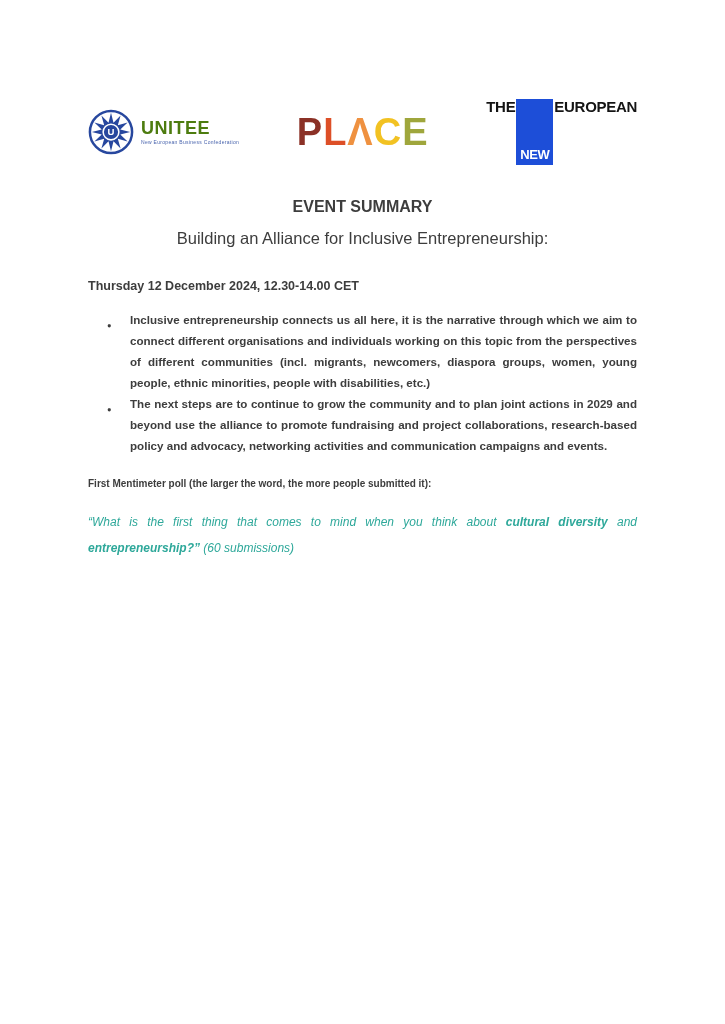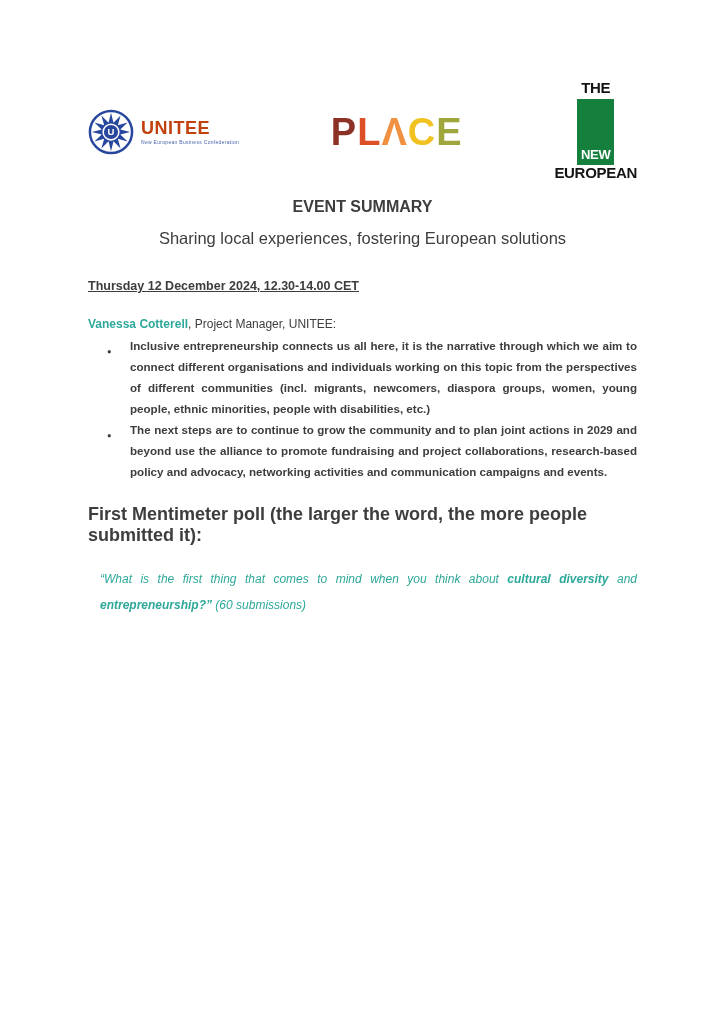--- a/index.html
+++ b/index.html
@@ -23,55 +23,55 @@
   }
   .unitee { display: flex; align-items: center; gap: 7px; }
   .unitee-emblem { width: 46px; height: 46px; flex: 0 0 auto; }
   .unitee-text { display: flex; flex-direction: column; }
   .unitee-name { font-size: 18px; font-weight: 700; letter-spacing: 0.5px; line-height: 1; }
   .unitee-tagline { font-size: 5px; letter-spacing: 0.3px; margin-top: 2px; opacity: 0.85; }
 
   .place { display: flex; line-height: 1; }
   .place span { font-size: 38px; font-weight: 800; letter-spacing: 1px; }
 
-  .tne { display: flex; align-items: center; flex-direction: column; }
+  .tne { display: flex; align-items: flex-start; }
   .tne-the, .tne-european {
     font-size: 15px; font-weight: 700; color: #141414;
     letter-spacing: -0.3px; padding-bottom: 4px; line-height: 1;
   }
   .tne-block {
     width: 37px; height: 66px; margin: 0 1px;
     display: flex; align-items: flex-end; justify-content: center;
   }
   .tne-new {
     font-size: 13px; font-weight: 700; color: #ffffff;
     letter-spacing: -0.3px; padding-bottom: 4px; line-height: 1;
   }
 
   
   .kicker { margin-top: 28px; text-align: center; font-weight: 700; font-size: 16px; }
   .title { margin: 7px 0 0; text-align: center; font-weight: 400; font-size: 16.5px; line-height: 30px; }
   .title span { display: block; }
-  .datetime { margin: 26px 0 16px; font-weight: 700; font-size: 12.5px; text-decoration: underline; }
+  .datetime { margin: 26px 0 16px; font-weight: 700; font-size: 12.5px; }
 
   
   .speaker { margin: 24px 0 0; font-size: 12px; }
   .speaker-name { font-weight: 700; }
   .bullets { margin: 4px 0 0; padding: 0 0 0 42px; list-style: none; font-weight: bold; }
   .bullets li {
     font-size: 11.6px; line-height: 21px;
     text-align: justify; position: relative;
   }
   .bullets li::before {
     content: "●"; position: absolute; left: -23px; top: 6px;
     font-size: 7.5px; color: #3d3d3d;
   }
 
   
-  .poll-heading { margin: 22px 0 0; font-weight: 700; font-size: 18px; }
+  .poll-heading { margin: 22px 0 0; font-weight: 700; font-size: 10px; }
   .poll-question {
     margin: 20px 0 0; font-size: 12px; font-style: italic;
     line-height: 26px; text-align: justify;
   }
   .poll-question b { font-weight: 700; }
 </style>
 </head>
 <body>
 
 <div class="page">
@@ -81,59 +81,58 @@
     <div class="unitee">
       <span class="unitee-emblem" style="color: rgb(39, 71, 158);">
         <svg viewBox="0 0 48 48" width="46" height="46">
           <circle cx="24" cy="24" r="22" fill="none" stroke="currentColor" stroke-width="2.6"></circle>
           <polygon fill="currentColor" points="44,24 33.7,26.6 41.3,34 31.1,31.1 34,41.3 26.6,33.7 24,44 21.4,33.7 14,41.3 16.9,31.1 6.7,34 14.3,26.6 4,24 14.3,21.4 6.7,14 16.9,16.9 14,6.7 21.4,14.3 24,4 26.6,14.3 34,6.7 31.1,16.9 41.3,14 33.7,21.4"></polygon>
           <circle cx="24" cy="24" r="8.2" fill="currentColor" stroke="#ffffff" stroke-width="1.6"></circle>
           <text x="24" y="27.6" text-anchor="middle" font-family="Liberation Sans, sans-serif" font-size="10" font-weight="bold" fill="#ffffff">U</text>
         </svg>
       </span>
       <span class="unitee-text">
-        <span class="unitee-name" style="color: #c2410c;">UNITEE</span>
+        <span class="unitee-name" style="color: #4d7c0f;">UNITEE</span>
         <span class="unitee-tagline" style="color: rgb(39, 71, 158);">New European Business Confederation</span>
       </span>
     </div>
 
     <div class="place">
       <span style="color: rgb(139, 49, 38);">P</span>
       <span style="color: rgb(221, 79, 39);">L</span>
       <span style="color: rgb(239, 145, 64);">Λ</span>
       <span style="color: rgb(242, 194, 34);">C</span>
       <span style="color: rgb(159, 166, 60);">E</span>
     </div>
 
     <div class="tne">
       <span class="tne-the">THE</span>
-      <span class="tne-block" style="background: #15803d;">
+      <span class="tne-block" style="background: #1d4ed8;">
         <span class="tne-new">NEW</span>
       </span>
       <span class="tne-european">EUROPEAN</span>
     </div>
 
   </header>
 
   <main>
 
     <div class="kicker">EVENT SUMMARY</div>
 
     <h1 class="title">
-      <span>Sharing local experiences, fostering European solutions</span>
+      <span>Building an Alliance for Inclusive Entrepreneurship:</span>
     </h1>
 
     <p class="datetime">Thursday 12 December 2024, 12.30-14.00 CET</p>
 
-    <p class="speaker"><span class="speaker-name" style="color: rgb(46, 168, 154);">Vanessa Cotterell</span><span>, Project Manager, UNITEE:</span></p>
 
     <ul class="bullets">
       <li>Inclusive entrepreneurship connects us all here, it is the narrative through which we aim to connect different organisations and individuals working on this topic from the perspectives of different communities (incl. migrants, newcomers, diaspora groups, women, young people, ethnic minorities, people with disabilities, etc.)</li>
       <li>The next steps are to continue to grow the community and to plan joint actions in 2029 and beyond use the alliance to promote fundraising and project collaborations, research-based policy and advocacy, networking activities and communication campaigns and events.</li>
     </ul>
 
     <p class="poll-heading">First Mentimeter poll (the larger the word, the more people submitted it):</p>
 
-    <p class="poll-question" style="color: rgb(46, 168, 154); margin-left: 12px;"><span>“What is the first thing that comes to mind when you think about </span><b>cultural diversity</b><span> and </span><b>entrepreneurship?”</b><span> (60 submissions)</span></p>
+    <p class="poll-question" style="color: rgb(46, 168, 154);"><span>“What is the first thing that comes to mind when you think about </span><b>cultural diversity</b><span> and </span><b>entrepreneurship?”</b><span> (60 submissions)</span></p>
 
   </main>
 
 </div>
 
 </body></html>

